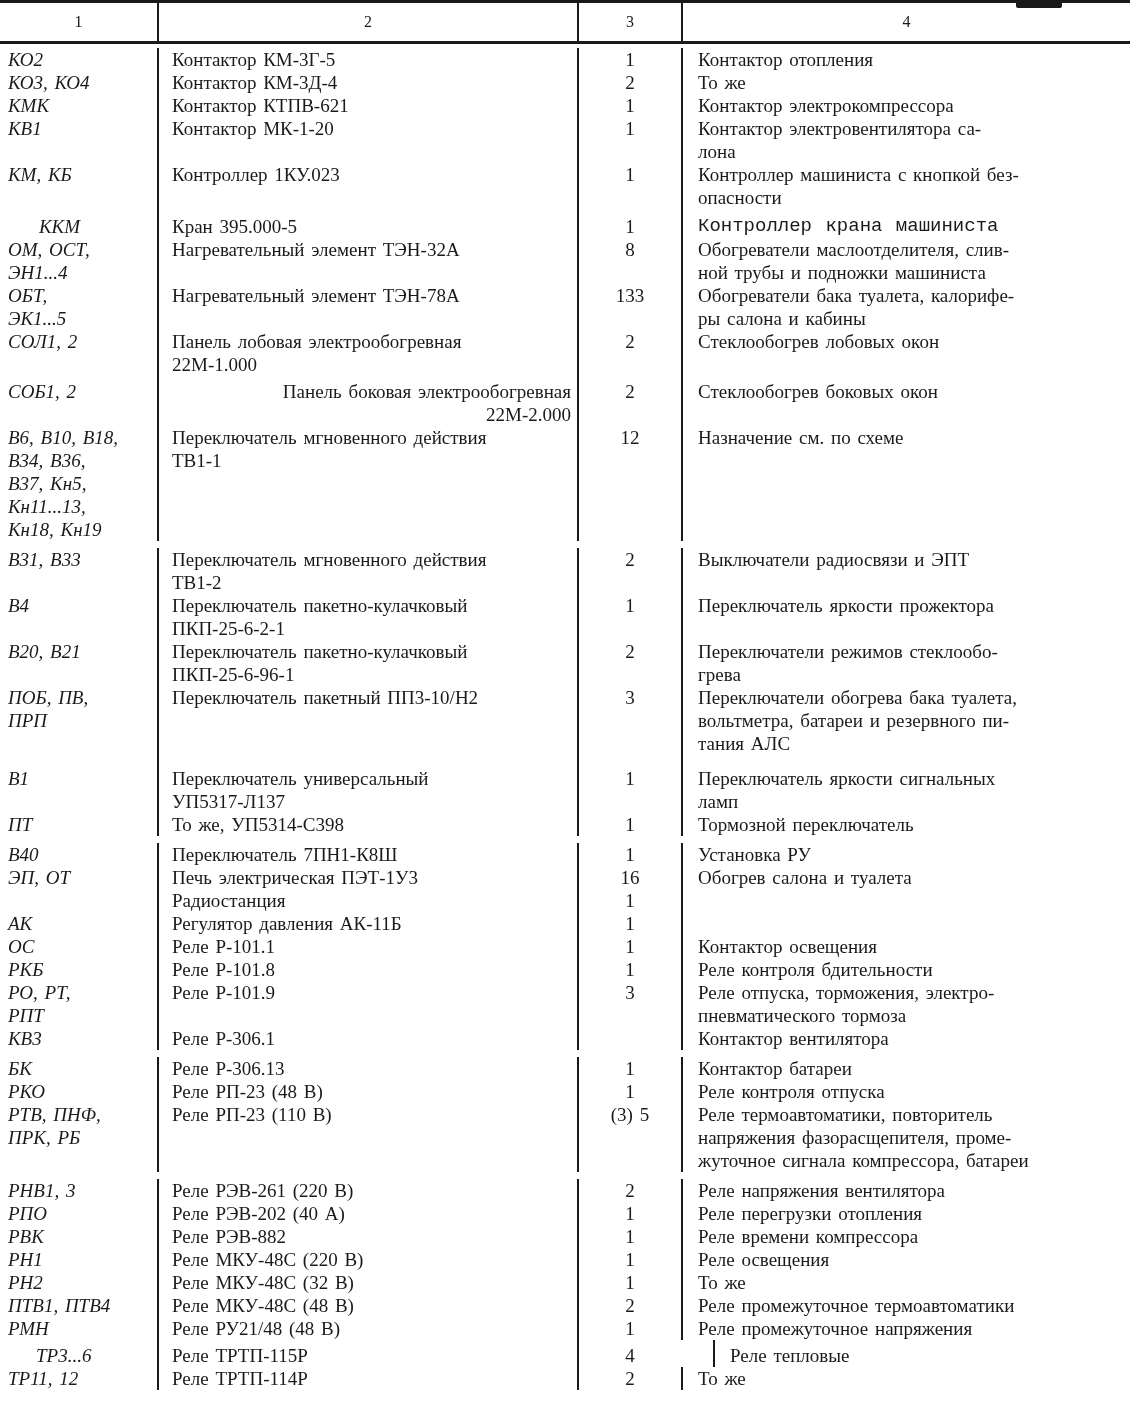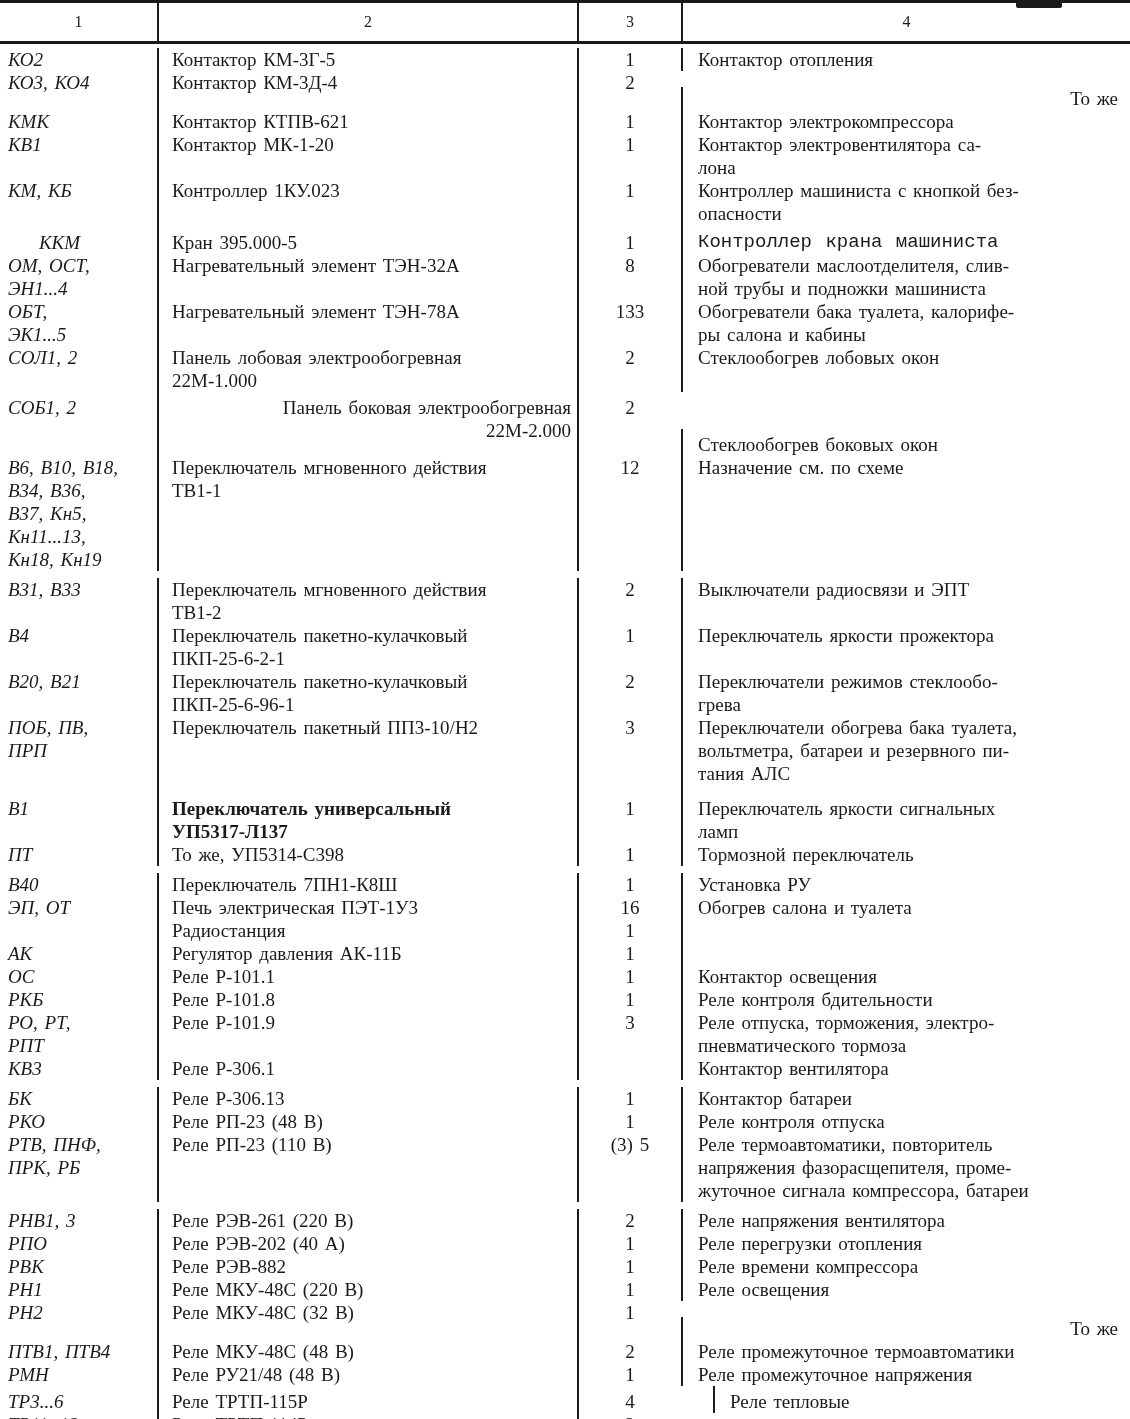--- a/index.html
+++ b/index.html
@@ -39,22 +39,22 @@
   .row { display: contents; }
   .cell {
     white-space: pre-line;
     font-size: 19px;
     line-height: 23px;
     word-spacing: 2px;
   }
   .c1 { grid-column: 1; padding: 0 4px 0 8px; font-style: italic; }
   .c2 { grid-column: 2; border-left: 2px solid var(--ink); padding: 0 6px 0 13px; }
   .c3 { grid-column: 3; border-left: 2px solid var(--ink); text-align: center; padding: 0 2px; }
-  .c4 { grid-column: 4; border-left: 2px solid var(--ink); padding: 0 12px 0 15px; }
-  .centered { text-align: right; margin-top: 16px; }
+  .c4 { grid-column: 4; border-left: 2px solid var(--ink); padding: 0 4px 0 15px; }
+  .centered { text-align: left; }
 </style>
 </head>
 <body>
 
 <div class="page">
   <div class="topline"></div>
   <div class="blob"></div>
 
   <div class="hdr">
     <div>1</div>
@@ -75,41 +75,41 @@
         <div class="row"><div class="cell c1" style="padding-top: 6px; margin-left: 31px;">ККМ</div><div class="cell c2" style="padding-top: 6px;">Кран 395.000-5</div><div class="cell c3" style="padding-top: 6px;">1</div><div class="cell c4" style="padding-top: 6px; font-family: Liberation Mono, monospace;">Контроллер крана машиниста</div></div>
         <div class="row"><div class="cell c1">ОМ, ОСТ,
 ЭН1...4</div><div class="cell c2">Нагревательный элемент ТЭН-32А</div><div class="cell c3">8</div><div class="cell c4">Обогреватели маслоотделителя, слив-
 ной трубы и подножки машиниста</div></div>
         <div class="row"><div class="cell c1">ОБТ,
 ЭК1...5</div><div class="cell c2">Нагревательный элемент ТЭН-78А</div><div class="cell c3">133</div><div class="cell c4">Обогреватели бака туалета, калорифе-
 ры салона и кабины</div></div>
         <div class="row"><div class="cell c1">СОЛ1, 2</div><div class="cell c2">Панель лобовая электрообогревная
 22М-1.000</div><div class="cell c3">2</div><div class="cell c4">Стеклообогрев лобовых окон</div></div>
         <div class="row"><div class="cell c1" style="padding-top: 4px;">СОБ1, 2</div><div class="cell c2" style="padding-top: 4px; text-align: right;">Панель боковая электрообогревная
-22М-2.000</div><div class="cell c3" style="padding-top: 4px;">2</div><div class="cell c4" style="padding-top: 4px; margin-top: 37px;">Стеклообогрев боковых окон</div></div>
+22М-2.000</div><div class="cell c3" style="padding-top: 4px;">2</div><div class="cell c4" style="padding-top: 4px;">Стеклообогрев боковых окон</div></div>
         <div class="row"><div class="cell c1">В6, В10, В18,
 В34, В36,
 В37, Кн5,
 Кн11...13,
 Кн18, Кн19</div><div class="cell c2">Переключатель мгновенного действия
 ТВ1-1</div><div class="cell c3">12</div><div class="cell c4">Назначение см. по схеме</div></div>
       </div>
       <div class="strip">
         <div class="row"><div class="cell c1">В31, В33</div><div class="cell c2">Переключатель мгновенного действия
 ТВ1-2</div><div class="cell c3">2</div><div class="cell c4">Выключатели радиосвязи и ЭПТ</div></div>
         <div class="row"><div class="cell c1">В4</div><div class="cell c2">Переключатель пакетно-кулачковый
 ПКП-25-6-2-1</div><div class="cell c3">1</div><div class="cell c4">Переключатель яркости прожектора</div></div>
         <div class="row"><div class="cell c1">В20, В21</div><div class="cell c2">Переключатель пакетно-кулачковый
 ПКП-25-6-96-1</div><div class="cell c3">2</div><div class="cell c4">Переключатели режимов стеклообо-
 грева</div></div>
         <div class="row"><div class="cell c1">ПОБ, ПВ,
 ПРП</div><div class="cell c2">Переключатель пакетный ПП3-10/Н2</div><div class="cell c3">3</div><div class="cell c4">Переключатели обогрева бака туалета,
 вольтметра, батареи и резервного пи-
 тания АЛС</div></div>
-        <div class="row"><div class="cell c1" style="padding-top: 12px;">В1</div><div class="cell c2" style="padding-top: 12px; font-weight: bold;">Переключатель универсальный
+        <div class="row"><div class="cell c1" style="padding-top: 12px;">В1</div><div class="cell c2" style="padding-top: 12px;">Переключатель универсальный
 УП5317-Л137</div><div class="cell c3" style="padding-top: 12px;">1</div><div class="cell c4" style="padding-top: 12px;">Переключатель яркости сигнальных
 ламп</div></div>
         <div class="row"><div class="cell c1">ПТ</div><div class="cell c2">То же, УП5314-С398</div><div class="cell c3">1</div><div class="cell c4">Тормозной переключатель</div></div>
       </div>
       <div class="strip">
         <div class="row"><div class="cell c1">В40</div><div class="cell c2">Переключатель 7ПН1-К8Ш</div><div class="cell c3">1</div><div class="cell c4">Установка РУ</div></div>
         <div class="row"><div class="cell c1">ЭП, ОТ</div><div class="cell c2">Печь электрическая ПЭТ-1У3</div><div class="cell c3">16</div><div class="cell c4">Обогрев салона и туалета</div></div>
         <div class="row"><div class="cell c1"></div><div class="cell c2">Радиостанция</div><div class="cell c3">1</div><div class="cell c4"></div></div>
         <div class="row"><div class="cell c1">АК</div><div class="cell c2">Регулятор давления АК-11Б</div><div class="cell c3">1</div><div class="cell c4"></div></div>
         <div class="row"><div class="cell c1">ОС</div><div class="cell c2">Реле Р-101.1</div><div class="cell c3">1</div><div class="cell c4">Контактор освещения</div></div>
@@ -128,17 +128,17 @@
 жуточное сигнала компрессора, батареи</div></div>
       </div>
       <div class="strip">
         <div class="row"><div class="cell c1">РНВ1, 3</div><div class="cell c2">Реле РЭВ-261 (220 В)</div><div class="cell c3">2</div><div class="cell c4">Реле напряжения вентилятора</div></div>
         <div class="row"><div class="cell c1">РПО</div><div class="cell c2">Реле РЭВ-202 (40 А)</div><div class="cell c3">1</div><div class="cell c4">Реле перегрузки отопления</div></div>
         <div class="row"><div class="cell c1">РВК</div><div class="cell c2">Реле РЭВ-882</div><div class="cell c3">1</div><div class="cell c4">Реле времени компрессора</div></div>
         <div class="row"><div class="cell c1">РН1</div><div class="cell c2">Реле МКУ-48С (220 В)</div><div class="cell c3">1</div><div class="cell c4">Реле освещения</div></div>
         <div class="row"><div class="cell c1">РН2</div><div class="cell c2">Реле МКУ-48С (32 В)</div><div class="cell c3">1</div><div class="cell c4 centered">То же</div></div>
         <div class="row"><div class="cell c1">ПТВ1, ПТВ4</div><div class="cell c2">Реле МКУ-48С (48 В)</div><div class="cell c3">2</div><div class="cell c4">Реле промежуточное термоавтоматики</div></div>
         <div class="row"><div class="cell c1">РМН</div><div class="cell c2">Реле РУ21/48 (48 В)</div><div class="cell c3">1</div><div class="cell c4">Реле промежуточное напряжения</div></div>
-        <div class="row"><div class="cell c1" style="padding-top: 4px;">ТР3...6</div><div class="cell c2" style="padding-top: 4px;">Реле ТРТП-115Р</div><div class="cell c3" style="padding-top: 4px;">4</div><div class="cell c4" style="padding-top: 4px; margin-left: 32px;">Реле тепловые</div></div>
+        <div class="row"><div class="cell c1" style="padding-top: 4px; margin-left: 28px;">ТР3...6</div><div class="cell c2" style="padding-top: 4px;">Реле ТРТП-115Р</div><div class="cell c3" style="padding-top: 4px;">4</div><div class="cell c4" style="padding-top: 4px; margin-left: 32px;">Реле тепловые</div></div>
         <div class="row"><div class="cell c1">ТР11, 12</div><div class="cell c2">Реле ТРТП-114Р</div><div class="cell c3">2</div><div class="cell c4 centered">То же</div></div>
       </div>
     </div>
 </div>
 
 </body></html>

